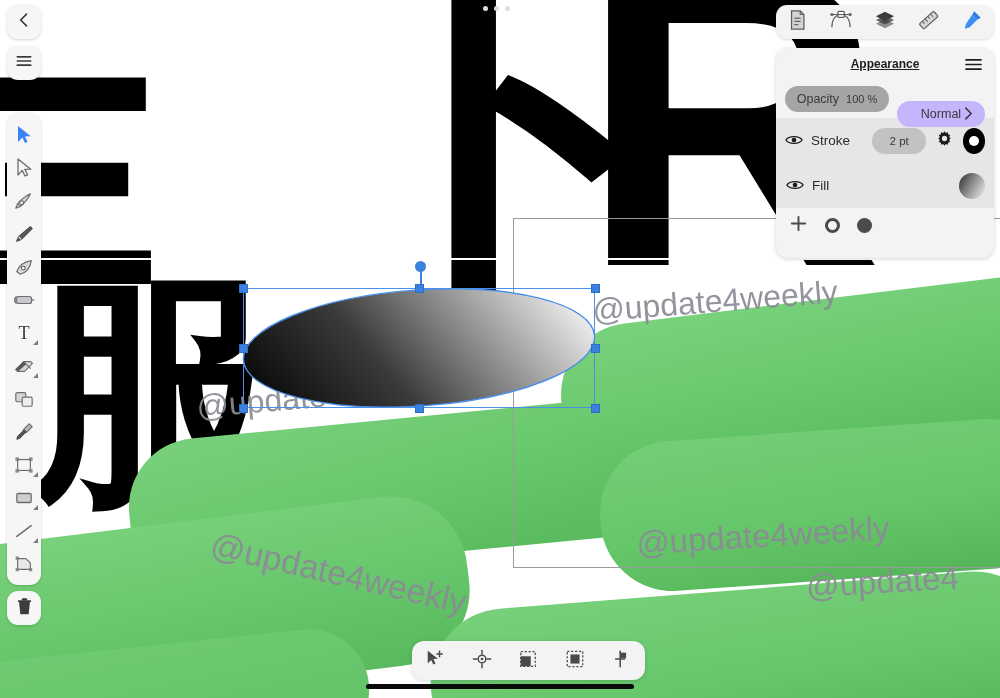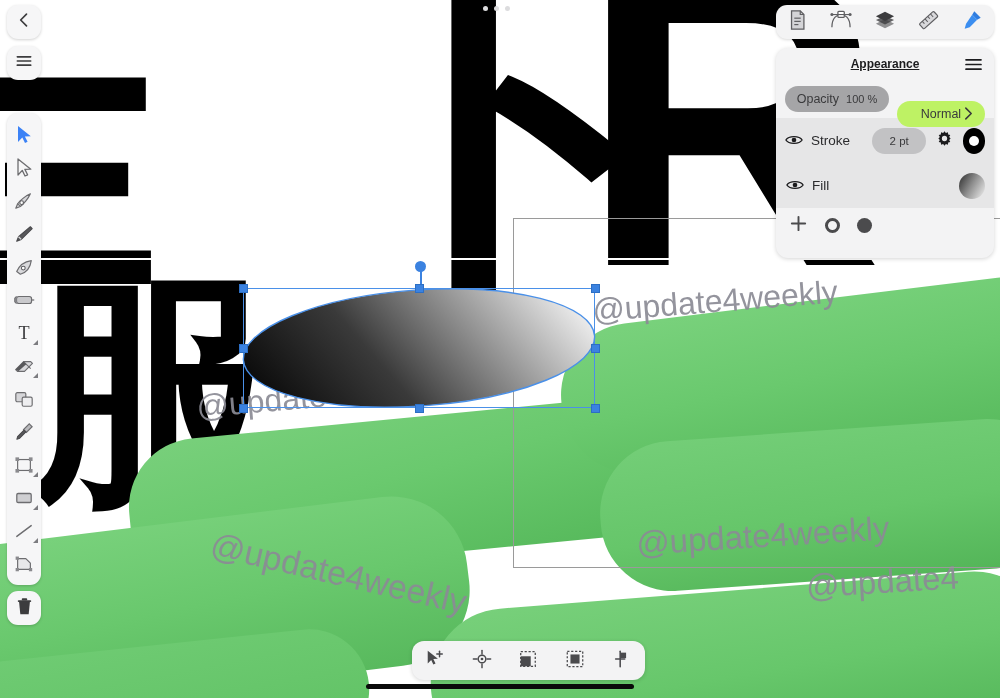--- a/index.html
+++ b/index.html
@@ -65,21 +65,21 @@
            box-shadow: 0 1px 4px rgba(0,0,0,.17); }
   #panel-header { height: 32px; display: flex; align-items: center; justify-content: center;
                   position: relative; }
   #panel-title { font-size: 12px; font-weight: 700; color: #1c1c1e; text-decoration: underline; }
   #panel-menu { position: absolute; right: 11px; top: 9px; }
 
   #row-opacity { height: 38px; display: flex; align-items: center; gap: 8px; padding: 0 9px; }
   .pill { border-radius: 13px; height: 26px; display: flex; align-items: center;
           justify-content: center; font-size: 12.5px; color: #3a3a3c; }
   #pill-opacity { width: 104px; background: #a5a5a7; gap: 7px; }
-  #pill-blend { flex: 1; background: #bef264; position: relative; margin-top: 30px; }
+  #pill-blend { flex: 1; background: #c4b5fd; position: relative; margin-top: 30px; }
   #pill-blend .chev { position: absolute; right: 12px; top: 5px; }
   .op-label { font-size: 12.5px; }
   .op-value { font-size: 11px; }
 
   .sect { background: #e6e6e7; }
   .attr-row { height: 45px; display: flex; align-items: center; padding: 0 9px; gap: 8px; }
   .eye { width: 19px; display: flex; align-items: center; justify-content: center; }
   .attr-label { font-size: 13.5px; color: #2b2b2d; width: 62px; }
   #pill-stroke { width: 62px; background: #c2c2c4; font-size: 11.5px; }
   .gear { width: 24px; display: flex; align-items: center; justify-content: center; }

